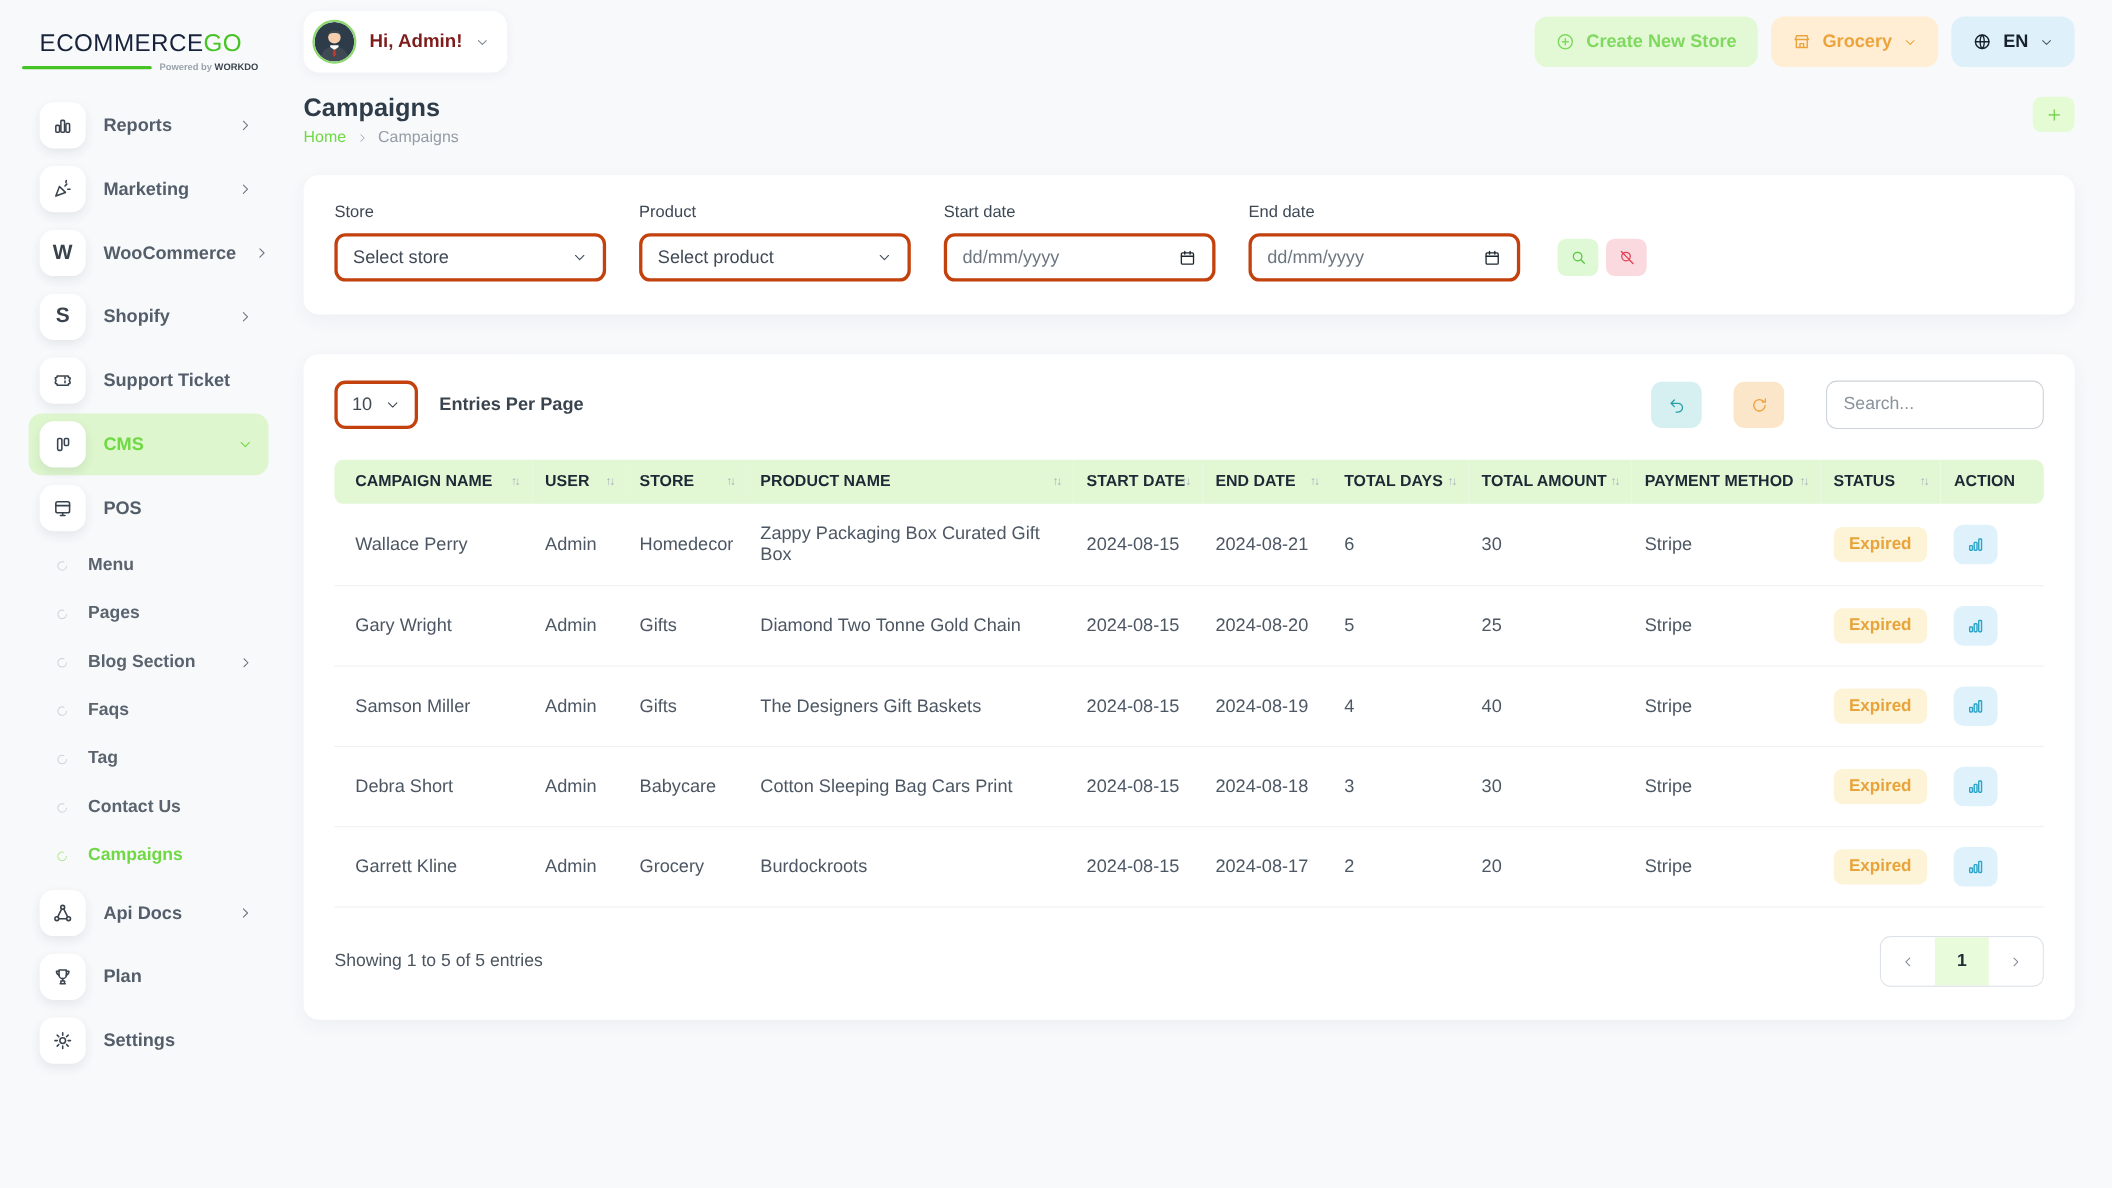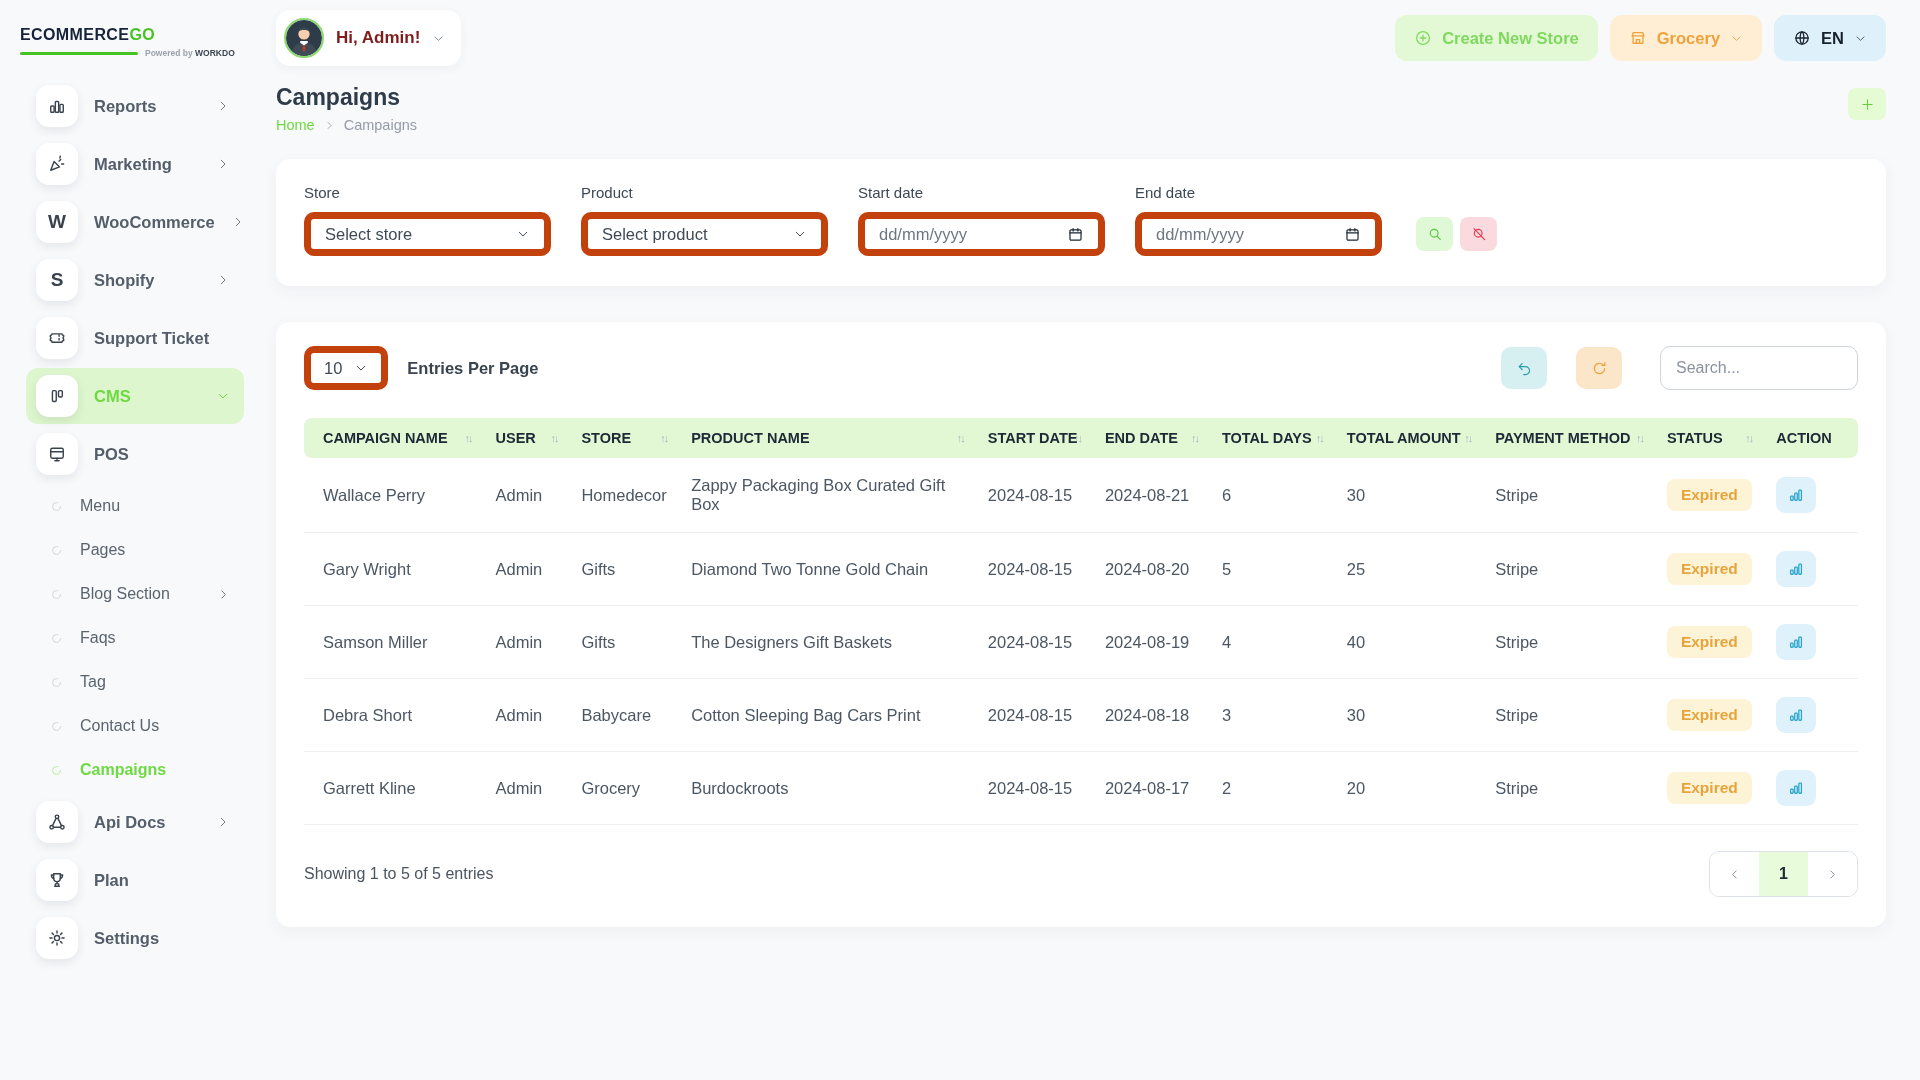--- a/index.html
+++ b/index.html
@@ -4,21 +4,21 @@
 <title>Campaigns</title>
 <style>
   * { box-sizing: border-box; margin: 0; padding: 0; }
   html,body { width:1920px; height:1080px; overflow:hidden;
     font-family:"Liberation Sans", sans-serif; background:#f8f9fb; color:#2e3b49; }
   .app { display:flex; width:1920px; height:1080px; }
 
   
   .sidebar { width:256px; flex:0 0 256px; padding-top:20px; overflow:hidden; }
   .logo { padding:6px 20px 10px 20px; cursor:pointer; }
-  .logo-text { font-size:16px; font-weight:700; letter-spacing:.4px; color:#16233a; }
+  .logo-text { font-size:22px; font-weight:400; letter-spacing:.4px; color:#16233a;text-align:center; }
   .logo-go { color:#47c425; }
   .logo-sub { display:flex; align-items:center; gap:7px; margin-top:4px; }
   .logo-line { width:118px; height:3px; background:#47c425; border-radius:2px; }
   .tagline { font-size:8.5px; color:#9aa2ab; font-weight:600; white-space:nowrap; }
   .tagline b { color:#3c4650; }
   #sidebar-nav { padding:8px 0 20px 12px; }
   .side-item { display:flex; align-items:center; gap:16px; margin:2px 12px 2px 14px;
     padding:7px 14px 7px 10px; border-radius:12px; cursor:pointer; }
   .icon-tile { width:42px; height:42px; flex:0 0 42px; border-radius:13px; background:#fff;
     box-shadow:0 4px 10px rgba(35,48,68,.09); display:flex; align-items:center;
@@ -27,21 +27,21 @@
   .icon-tile .letter { font-size:19px; font-weight:600; color:#39434e; }
   .side-item .label { font-size:16.5px; font-weight:700; color:#535e6a; }
   .side-item .chev { margin-left:auto; color:#6e7882; display:flex; }
   .side-item .chev svg { width:14px; height:14px; }
   .side-item.active { background:#ddf6cd; }
   .side-item.active .label { color:#6fd943; }
   .side-item.active .chev { color:#6fd943; }
   .side-sub { display:flex; align-items:center; gap:17px; padding:13px 26px 13px 38px; cursor:pointer; }
   .side-sub .bullet { display:flex; color:#ccd2d9; }
   .side-sub .bullet svg { width:13px; height:13px; }
-  .side-sub .label { font-size:16px; font-weight:400; color:#5a646f; }
+  .side-sub .label { font-size:16px; font-weight:700; color:#5a646f; }
   .side-sub .chev { margin-left:auto; color:#5a646f; display:flex; }
   .side-sub .chev svg { width:13px; height:13px; }
   .side-sub.active .label { color:#6fd943; font-weight:700; }
   .side-sub.active .bullet { color:#b4e696; }
 
   
   main { flex:1; padding:10px 34px 0 20px; }
   .topbar { display:flex; align-items:center; }
   .user-chip { background:#fff; border-radius:14px; padding:8px 16px 8px 8px; display:flex;
     align-items:center; gap:12px; box-shadow:0 3px 10px rgba(40,50,70,.05); cursor:pointer; }
@@ -72,21 +72,21 @@
     border-radius:8px; background:#e4fbd3; color:#66ce3e; display:flex; align-items:center;
     justify-content:center; cursor:pointer; }
   .plus-btn svg { width:15px; height:15px; }
 
   .card { background:#fff; border-radius:14px; box-shadow:0 5px 16px rgba(40,50,70,.05); }
 
   
   .filter-card { margin-top:26px; padding:25px 28px 30px 28px; display:flex; gap:30px;
     align-items:flex-end; }
   .field .flabel { font-size:15px; color:#3d4854; margin-bottom:11px; }
-  .control { height:44px; min-width:247px; border:7px solid #c2410c; border-radius:10px;
+  .control { height:44px; min-width:247px; border:3px solid #c2410c; border-radius:10px;
     display:flex; align-items:center; justify-content:space-between; gap:12px; padding:0 14px;
     font-size:16.5px; color:#3f4a56; background:#fff; cursor:pointer; }
   .control .chev { color:#3f4a56; display:flex; }
   .control .chev svg { width:14px; height:14px; }
   .control.date { color:#6d7781; }
   .control.date .cal { color:#1c2630; display:flex; }
   .control.date .cal svg { width:17px; height:17px; }
   .filter-actions { display:flex; gap:7px; margin-bottom:5px; margin-left:4px; }
   .mini-btn { width:37px; height:34px; border:none; border-radius:8px; display:flex;
     align-items:center; justify-content:center; cursor:pointer; }

